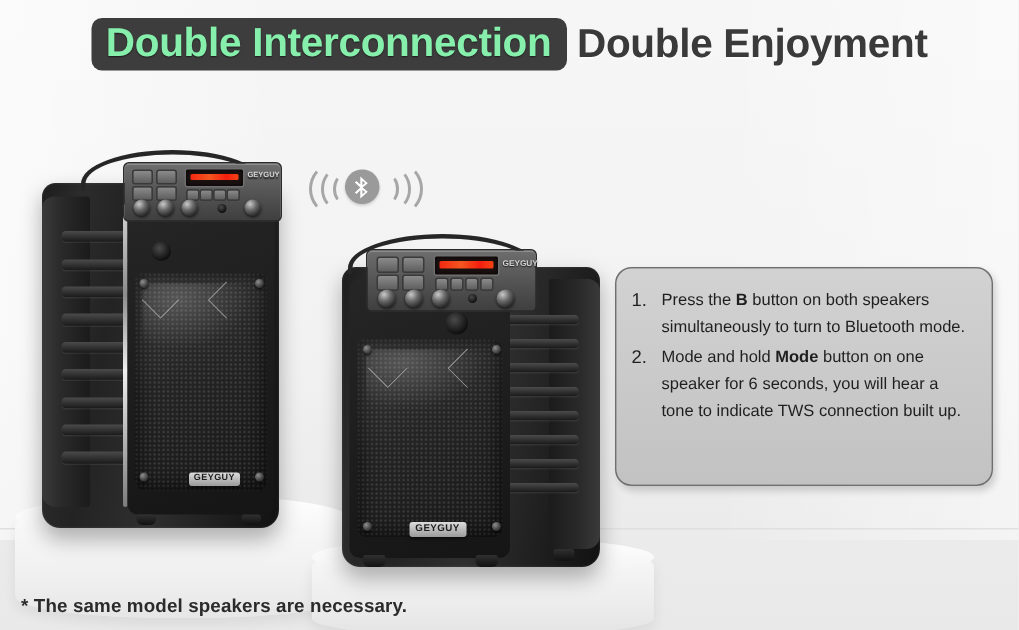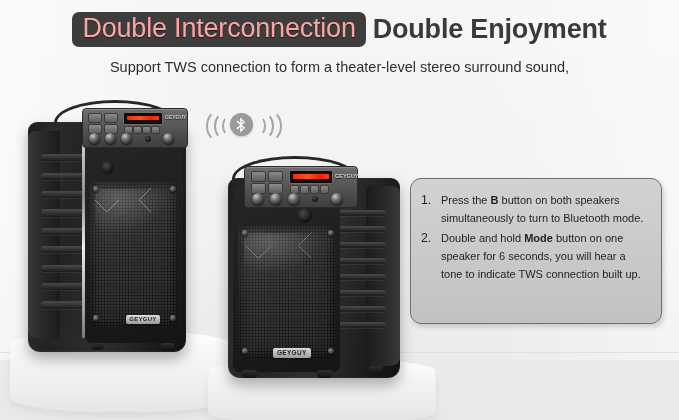--- a/index.html
+++ b/index.html
@@ -11,22 +11,22 @@
   #stage{position:relative;width:679px;height:420px;overflow:hidden;
     background:linear-gradient(180deg,#f6f6f6 0%,#f2f2f2 55%,#ececec 78%,#e9e9e9 100%);}
 
   
   .floor-seam{position:absolute;left:0;right:0;top:352px;height:1px;background:#e0e0e0;}
   .wall-shade{position:absolute;left:0;top:0;width:679px;height:360px;
     background:linear-gradient(90deg,rgba(255,255,255,.55) 0%,rgba(243,243,243,0) 28%,rgba(240,240,240,0) 70%,rgba(255,255,255,.45) 100%);}
 
   
   .head-row{position:absolute;top:12px;left:0;width:679px;text-align:center;white-space:nowrap;}
-  .head-badge{display:inline-block;background:#3d3d3d;color:#fca5a5;
-    font-size:27px;font-weight:normal;letter-spacing:-.2px;
+  .head-badge{display:inline-block;background:#3d3d3d;color:#86efac;
+    font-size:27px;font-weight:bold;letter-spacing:-.2px;
     padding:2px 10px 4px 10px;border-radius:7px;line-height:1.08;
     text-shadow:0 1px 1px rgba(0,0,0,.55);vertical-align:middle;}
   .head-plain{display:inline-block;color:#3a3a3a;font-size:27px;font-weight:bold;
     letter-spacing:-.2px;margin-left:7px;line-height:1.08;vertical-align:middle;
     text-shadow:0 1px 1px rgba(255,255,255,.6);text-align:center;}
 
   .sub{position:absolute;top:57px;left:0;width:679px;text-align:center;
     color:#2e2e2e;font-size:14.5px;line-height:21px;}
   .sub div{white-space:nowrap;}
 
@@ -139,21 +139,20 @@
 <div id="stage">
 
   <div class="wall-shade"></div>
   <div class="floor-seam"></div>
 
   <div class="head-row">
     <span class="head-badge">Double Interconnection</span><span class="head-plain">Double Enjoyment</span>
   </div>
 
   <div class="sub">
-    <div>Support TWS connection to form a theater-level stereo surround sound,</div>
   </div>
 
   <div class="ped ped-left"></div>
   <div class="ped-left-top"></div>
   <div class="ped ped-right"></div>
   <div class="ped-right-top"></div>
 
   <div class="spk" id="spk1" style="left:28px;top:122px;width:158px;height:230px;">
     <div class="body"></div>
     <div class="sidepanel"></div>
@@ -277,19 +276,20 @@
       </svg>
     </span>
   </div>
 
   <div class="callout">
     <ol>
       <li>
         <span>Press the </span><b>B</b><span> button on both speakers simultaneously to turn to Bluetooth mode.</span>
       </li>
       <li>
-        <span>Double and hold </span><b>Mode</b><span> button on one speaker for 6 seconds, you will hear a tone to indicate TWS connection built up.</span>
+        <span>Mode and hold </span><b>Mode</b><span> button on one speaker for 6 seconds, you will hear a tone to indicate TWS connection built up.</span>
       </li>
     </ol>
   </div>
 
+  <div class="note">* The same model speakers are necessary.</div>
 
 </div>
 
 </body></html>

